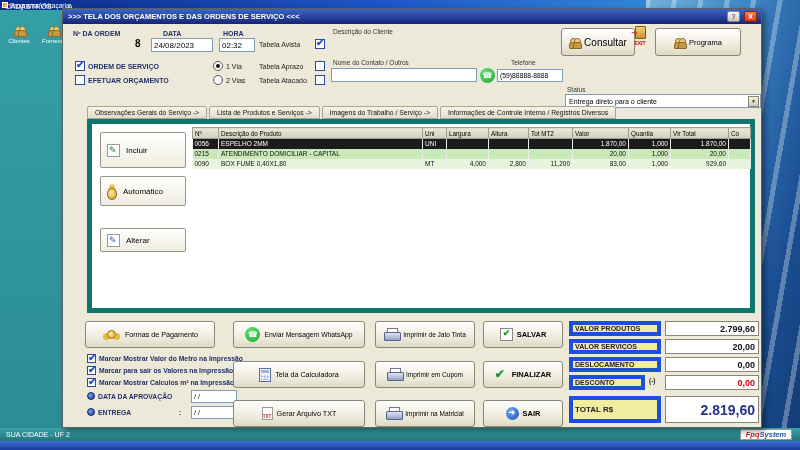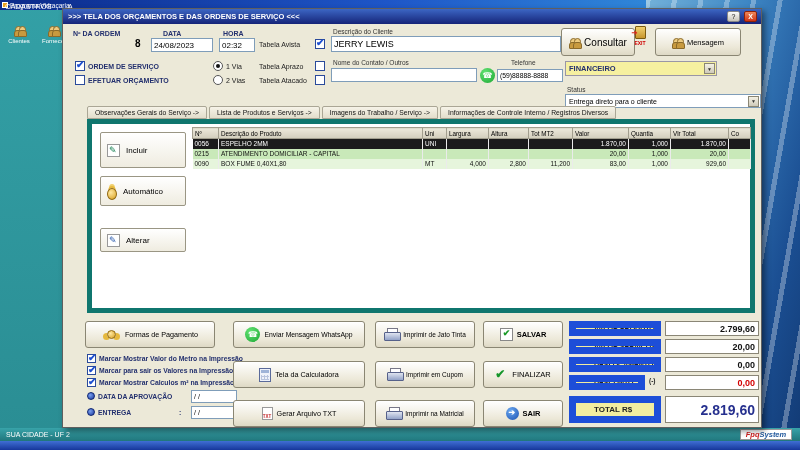--- a/index.html
+++ b/index.html
@@ -46,21 +46,21 @@
   .tab{height:13px;display:flex;align-items:center;padding:0 7px;font-size:6.8px;color:#111;background:linear-gradient(#f6f3e8,#e2ddcb);border:1px solid #aaa695;border-radius:2px 2px 0 0;margin-right:2px;white-space:nowrap;overflow:hidden}
   .panel{left:24px;top:110px;width:668px;height:194px;background:#fff;border:5px solid #0f766e}
   .sbtn{left:8px;width:86px;background:linear-gradient(#fff,#efece0);border:1px solid #9a9684;border-radius:2px;display:flex;align-items:center;gap:6px;padding-left:6px;font-size:8px;color:#000}
   .tbl{border-collapse:collapse;table-layout:fixed;background:#fff}
   .tbl th{background:linear-gradient(#ece8da,#d2cdbc);border:1px solid #a29e8e;font-weight:normal;font-size:6.3px;text-align:left;padding:0 2px;height:11px;overflow:hidden;white-space:nowrap}
   .tbl td{font-size:6.5px;padding:0 2px;height:10px;border-right:1px solid rgba(0,0,0,.08);overflow:hidden;white-space:nowrap;color:#111}
   .tr{text-align:right}
   .r0{background:#1b1b1b}.r0 td{color:#fff}
   .r1{background:#c9e9b9}
   .r2{background:#e6f5dc}
-  .ylab{background:#f2eda0;border:7px solid #1d4ed8;font-size:7px;font-weight:bold;color:#222;display:flex;align-items:center;padding:0 18px;height:15px;white-space:nowrap;overflow:hidden}
+  .ylab{background:#f2eda0;border:4px solid #1d4ed8;font-size:7px;font-weight:bold;color:#222;display:flex;align-items:center;padding:0 2px;height:15px;white-space:nowrap;overflow:hidden}
   .val{background:#fff;border:1px solid #8a8676;font-size:9px;font-weight:bold;color:#111;display:flex;align-items:center;justify-content:flex-end;padding:0 3px;height:15px}
   
   .ppl{display:flex;align-items:flex-end;height:13px}
   .person{display:inline-block;width:7px;height:11px;position:relative}
   .person::before{content:"";position:absolute;left:1px;top:0;width:5px;height:5px;border-radius:50%;background:#edcb80;border:1px solid #8a6a2a}
   .person::after{content:"";position:absolute;left:0;bottom:0;width:7px;height:5px;border-radius:3px 3px 1px 1px;background:#c89a3f;border:1px solid #8a6a2a}
   .p2{margin-left:-3px}
   .door{width:11px;height:13px;background:linear-gradient(#f0d070,#c8962c);border:1px solid #7a5a10;border-radius:1px;position:relative}
   .door::after{content:"➔";position:absolute;left:-4px;top:2px;font-size:7px;color:#d42a1a;font-weight:bold}
   .exitlbl{font-size:5px;color:#d00000;font-weight:bold}
@@ -175,23 +175,20 @@
     <div class="a hrow" style="left:150px;top:52px">
       <span class="rd on"></span>
       <span class="slbl">1 Via</span>
     </div>
     <div class="a hrow" style="left:150px;top:66px">
       <span class="rd"></span>
       <span class="slbl">2 Vias</span>
     </div>
 
     <span class="a tiny" style="left:270px;top:19px">Descrição do Cliente</span>
-    <div class="a fld" style="left:268px;top:27px;width:230px;height:16px;font-size:9px">
-        <span>JERRY LEWIS</span>
-      </div>
     <span class="a tiny" style="left:270px;top:50px">Nome do Contato / Outros</span>
     <div class="a fld" style="left:268px;top:59px;width:146px;height:14px">
         <span></span>
       </div>
     <span class="a wa" style="left:417px;top:59px"></span>
     <span class="a tiny" style="left:448px;top:50px">Telefone</span>
     <div class="a fld" style="left:434px;top:60px;width:66px;height:13px;font-size:6.8px">
         <span>(59)88888-8888</span>
       </div>
 
@@ -204,27 +201,23 @@
     </div>
     <div class="a" style="left:565px;top:17px;width:24px;height:30px;display:flex;flex-direction:column;align-items:center;gap:1px">
       <span class="door"></span>
       <span class="exitlbl">EXIT</span>
     </div>
     <div class="a btn" style="left:592px;top:19px;width:86px;height:28px;font-size:7.5px">
       <span class="ppl">
           <i class="person"></i>
           <i class="person p2"></i>
         </span>
-      <span class="bl">Mensagem</span>
-    </div>
-
-    <div class="a ycombo" style="left:502px;top:52px;width:152px;height:15px">
-      <span>FINANCEIRO</span>
-      <span class="dd"></span>
-    </div>
+      <span class="bl">Programa</span>
+    </div>
+
     <span class="a tiny" style="left:504px;top:77px">Status</span>
     <div class="a combo" style="left:502px;top:85px;width:196px;height:14px">
       <span>Entrega direto para o cliente</span>
       <span class="dd"></span>
     </div>
 
     <div class="a tabbar">
       <span class="tab">Observações Gerais do Serviço -&gt;</span>
       <span class="tab">Lista de Produtos e Serviços -&gt;</span>
       <span class="tab">Imagens do Trabalho / Serviço -&gt;</span>
@@ -372,21 +365,21 @@
     </div>
     <div class="a btn" style="left:312px;top:391px;width:100px;height:27px;font-size:6.5px">
       <span class="icoprint"></span>
       <span class="bl">Imprimir na Matricial</span>
     </div>
 
     <div class="a btn" style="left:420px;top:312px;width:80px;height:27px;font-size:7.5px;font-weight:bold">
       <span class="icosave"></span>
       <span class="bl">SALVAR</span>
     </div>
-    <div class="a btn" style="left:420px;top:352px;width:80px;height:27px;font-size:7.5px;font-weight:normal">
+    <div class="a btn" style="left:420px;top:352px;width:80px;height:27px;font-size:7.5px;font-weight:bold">
       <span class="icofin"></span>
       <span class="bl">FINALIZAR</span>
     </div>
     <div class="a btn" style="left:420px;top:391px;width:80px;height:27px;font-size:7.5px;font-weight:bold">
       <span class="icosair"></span>
       <span class="bl">SAIR</span>
     </div>
 
     <div class="a ylab" style="left:506px;top:312px;width:92px">VALOR PRODUTOS</div>
     <div class="a val" style="left:602px;top:312px;width:94px">2.799,60</div>

